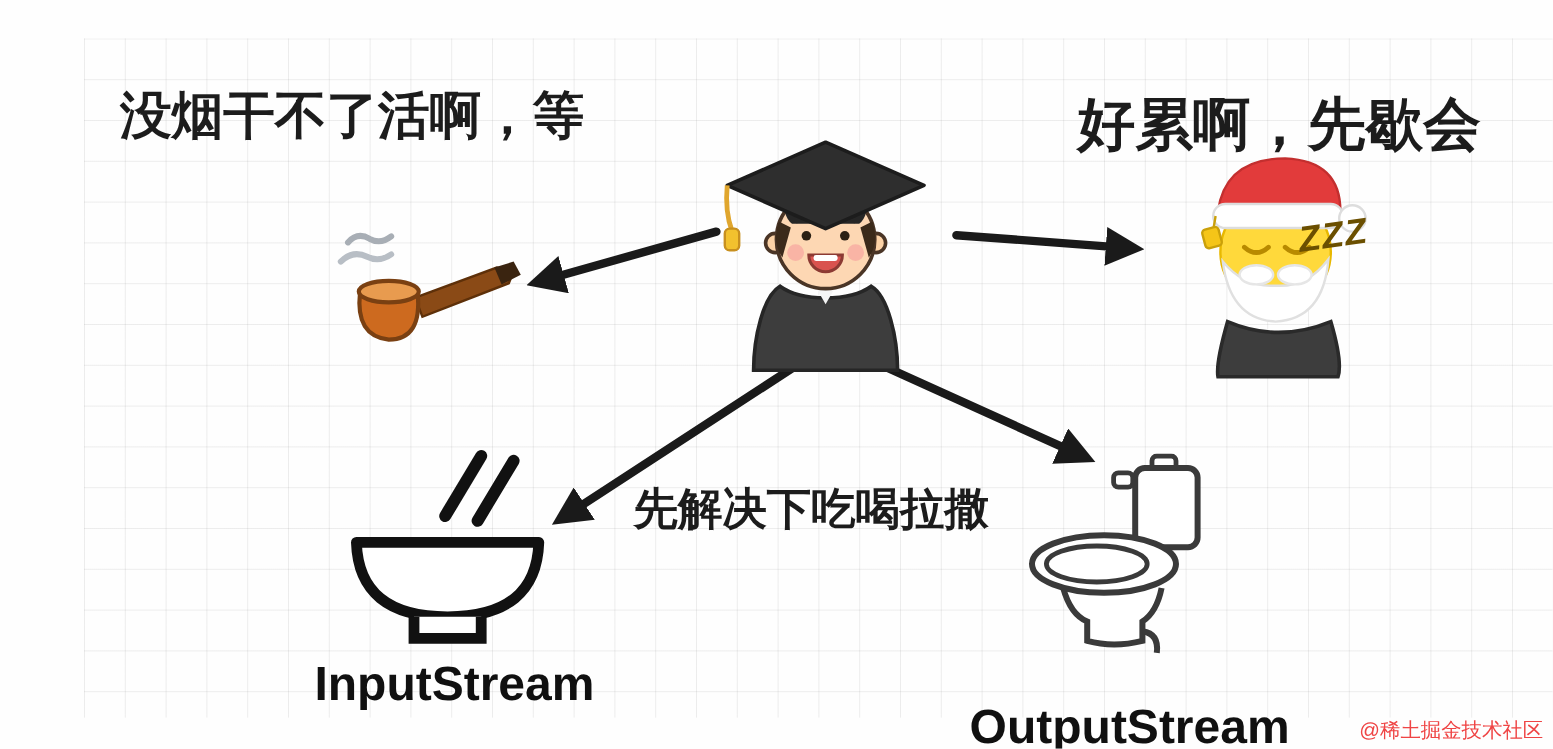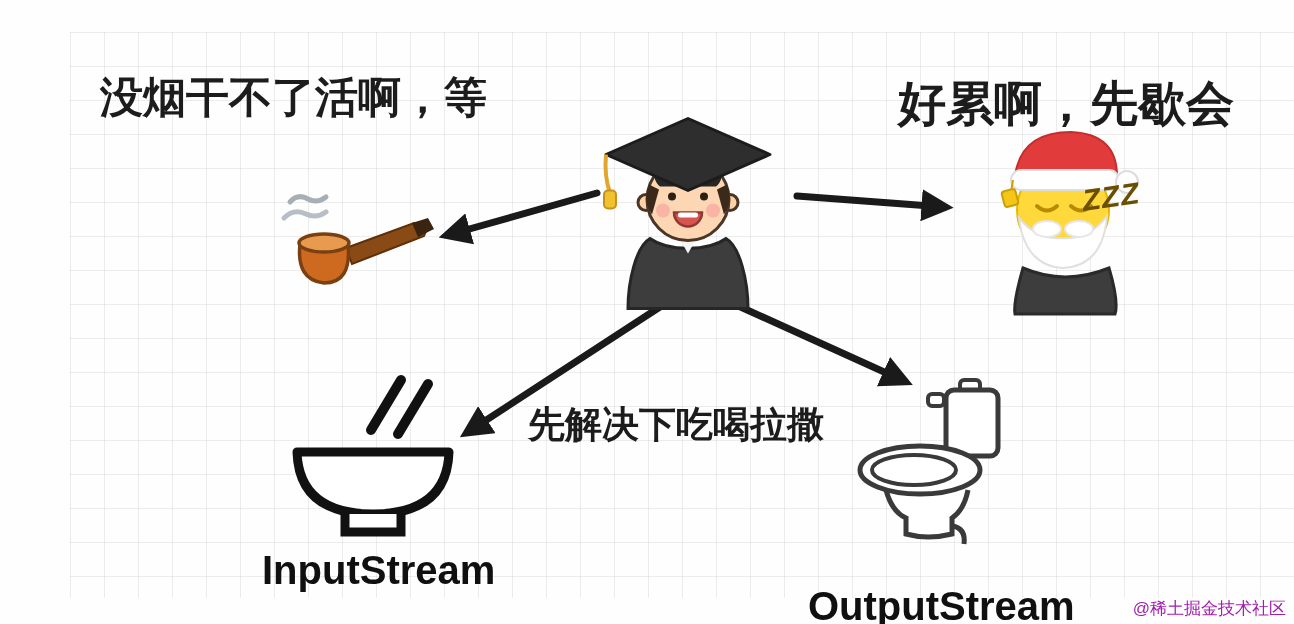--- a/index.html
+++ b/index.html
@@ -21,21 +21,21 @@
   .icon { position:absolute; }
   .icon svg { display:block; width:100%; height:100%; }
   .icon.pipe     { left:262px; top:188px; width:175px; height:105px; }
   .icon.grad     { left:588px; top:95px;  width:205px; height:218px; }
   .icon.santa    { left:985px; top:118px; width:185px; height:200px; }
   .icon.bowl     { left:283px; top:372px; width:180px; height:175px; }
   .icon.toilet   { left:848px; top:378px; width:165px; height:172px; }
   .zzz { position:absolute; left:1082px; top:180px; font-size:30px; font-weight:900;
          font-style:italic; color:#6b4f00; transform:rotate(-8deg); letter-spacing:1px; }
   .arrows { position:absolute; left:0; top:0; pointer-events:none; }
-  .watermark { position:absolute; right:8px; bottom:4px; font-size:17px; color:#a21caf; }
+  .watermark { position:absolute; right:8px; bottom:4px; font-size:17px; color:#ef4444; }
 </style>
 </head>
 <body>
 
 <div class="canvas">
 
   <div class="grid-bg"></div>
 
   <div class="speech tl">
     <div>没烟干不了活啊，等</div>

